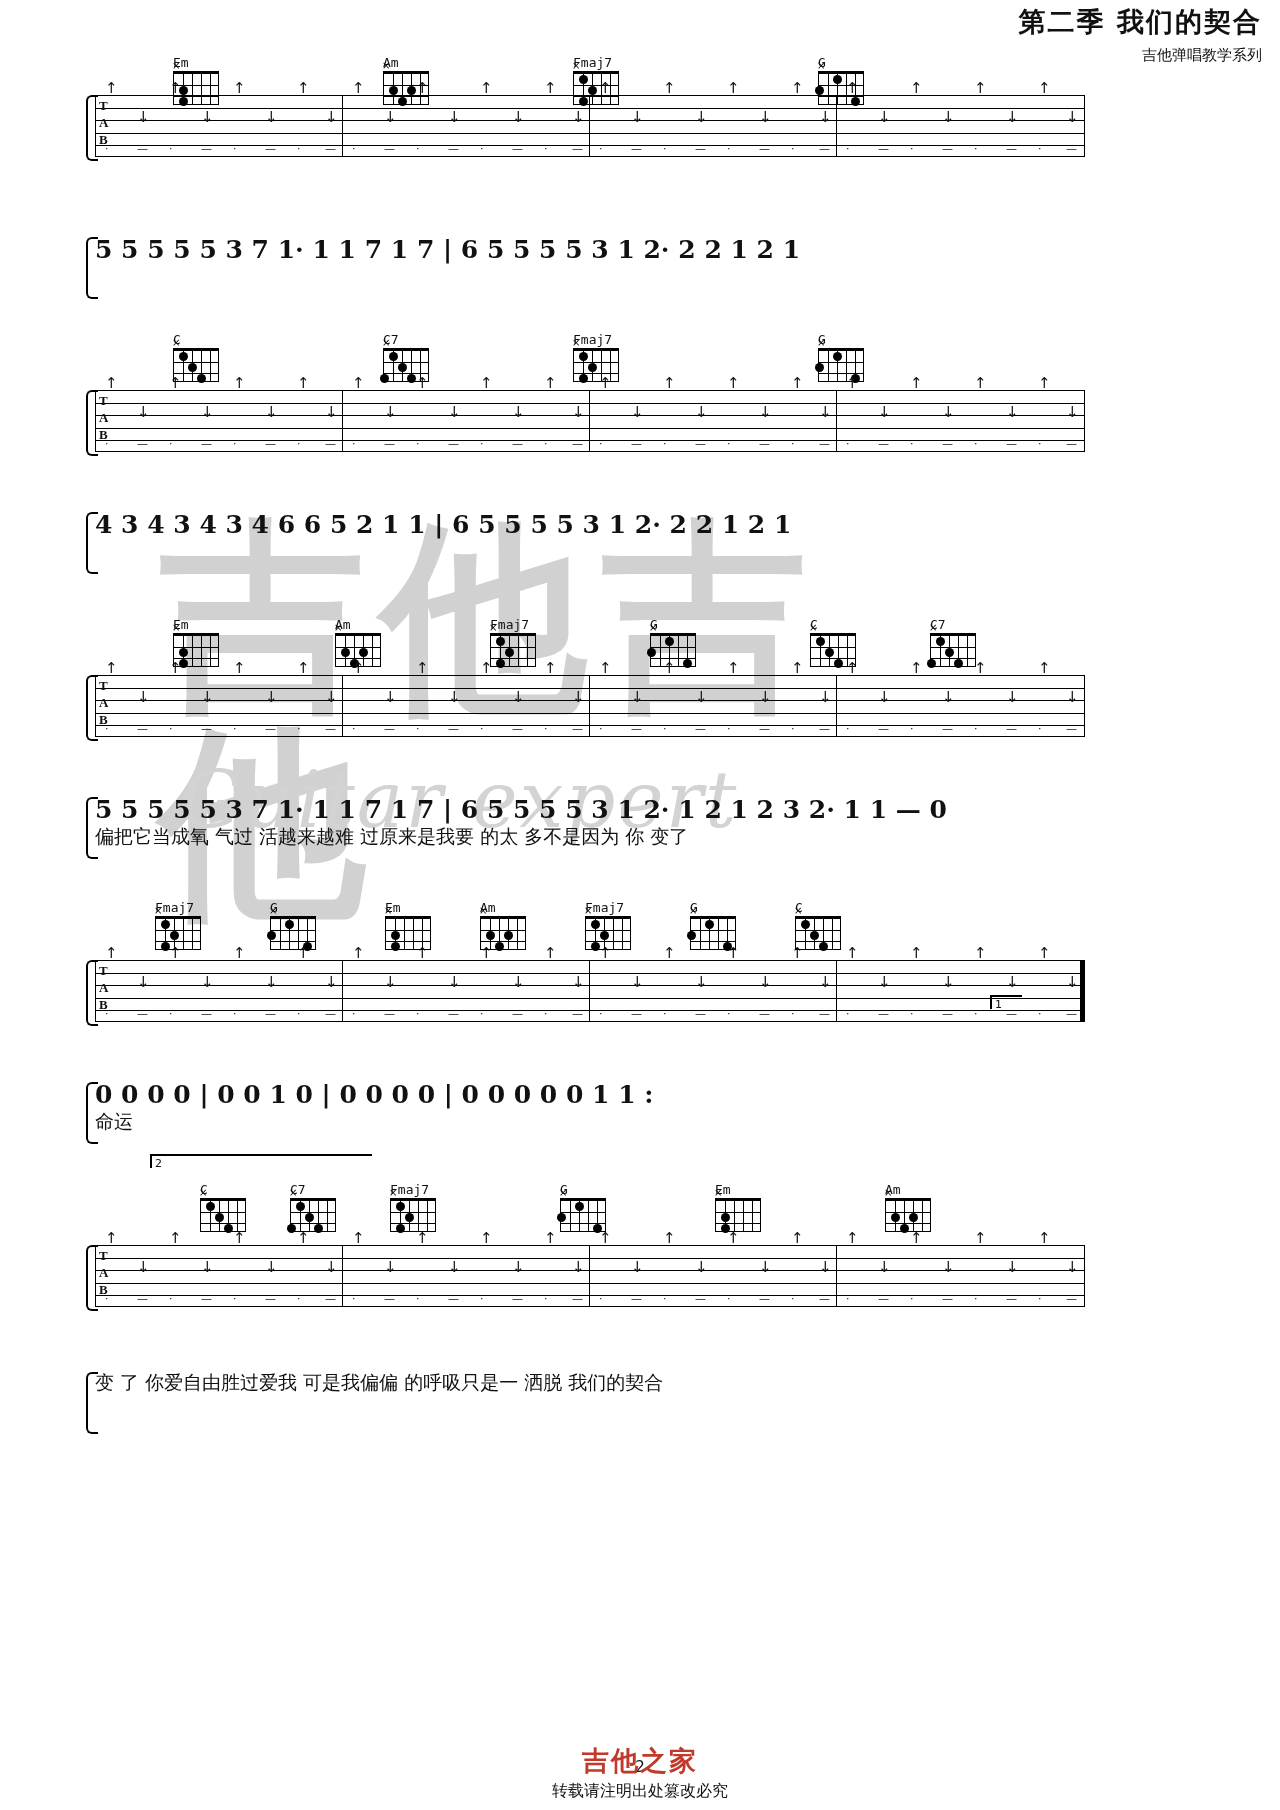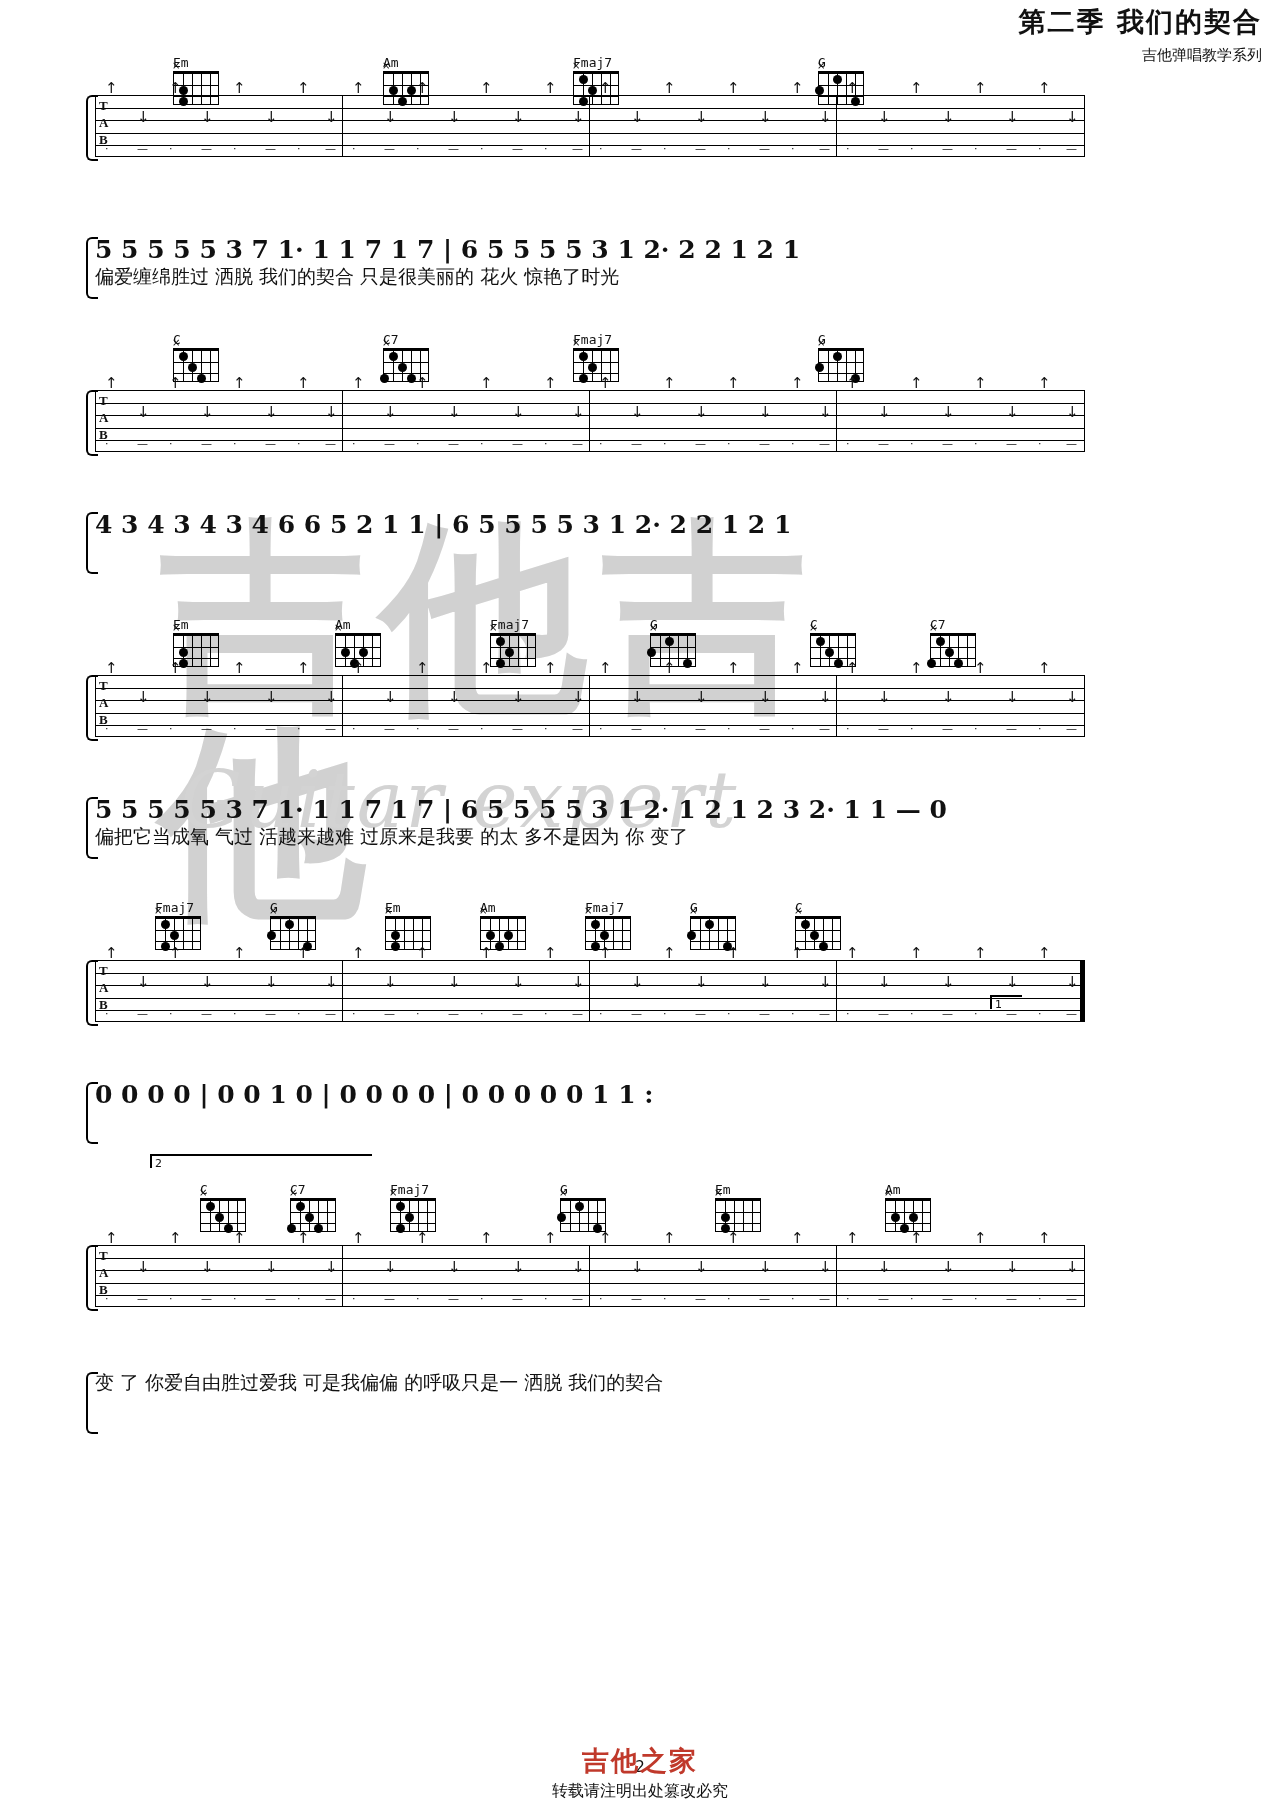--- a/index.html
+++ b/index.html
@@ -204,21 +204,20 @@
         <div class="numdot" style="left: 879px; top: 46px;">·</div>
         <div class="arrD" style="left: 911px; top: 14px;">↓</div>
         <div class="numdot" style="left: 911px; top: 46px;">—</div>
         <div class="arrU" style="left: 943px; top: -15px;">↑</div>
         <div class="numdot" style="left: 943px; top: 46px;">·</div>
         <div class="arrD" style="left: 971px; top: 14px;">↓</div>
         <div class="numdot" style="left: 971px; top: 46px;">—</div>
       </div>
       <div class="notes" style="top: 235px;">
         <div class="nrow">5 5 5 5 5 3   7 1· 1 1 7 1 7 | 6 5 5 5 5 3   1 2·  2 2 1 2 1</div>
-        <div class="lrow">偏爱缠绵胜过 洒脱  我们的契合  只是很美丽的  花火  惊艳了时光</div>
       </div>
     </div>
     <div class="system">
       <div class="brace" style="top: 390px; height: 62px;"></div>
       <div class="brace" style="top: 512px; height: 58px;"></div>
       <div class="chord" style="left: 173px; top: 332px;">
         <div class="nm">C</div>
         <div class="grid">
           <i class="v" style="left: 9px;"></i>
           <i class="v" style="left: 18px;"></i>
@@ -717,20 +716,21 @@
         <div class="arrD" style="left: 911px; top: 14px;">↓</div>
         <div class="numdot" style="left: 911px; top: 46px;">—</div>
         <div class="arrU" style="left: 943px; top: -15px;">↑</div>
         <div class="numdot" style="left: 943px; top: 46px;">·</div>
         <div class="arrD" style="left: 971px; top: 14px;">↓</div>
         <div class="numdot" style="left: 971px; top: 46px;">—</div>
         <div class="thick" style="left: 985px;"></div>
       </div>
       <div class="notes" style="top: 1080px;">
         <div class="nrow">0 0 0 0 | 0 0 1 0 | 0 0 0 0 | 0 0 0 0 0 1 1 :</div>
+        <div class="lrow">命运</div>
       </div>
       <div class="ending" style="left: 990px; top: 995px; width: 30px;">
         <span>1</span>
       </div>
     </div>
     <div class="system">
       <div class="brace" style="top: 1245px; height: 62px;"></div>
       <div class="brace" style="top: 1372px; height: 58px;"></div>
       <div class="chord" style="left: 200px; top: 1182px;">
         <div class="nm">C</div>

